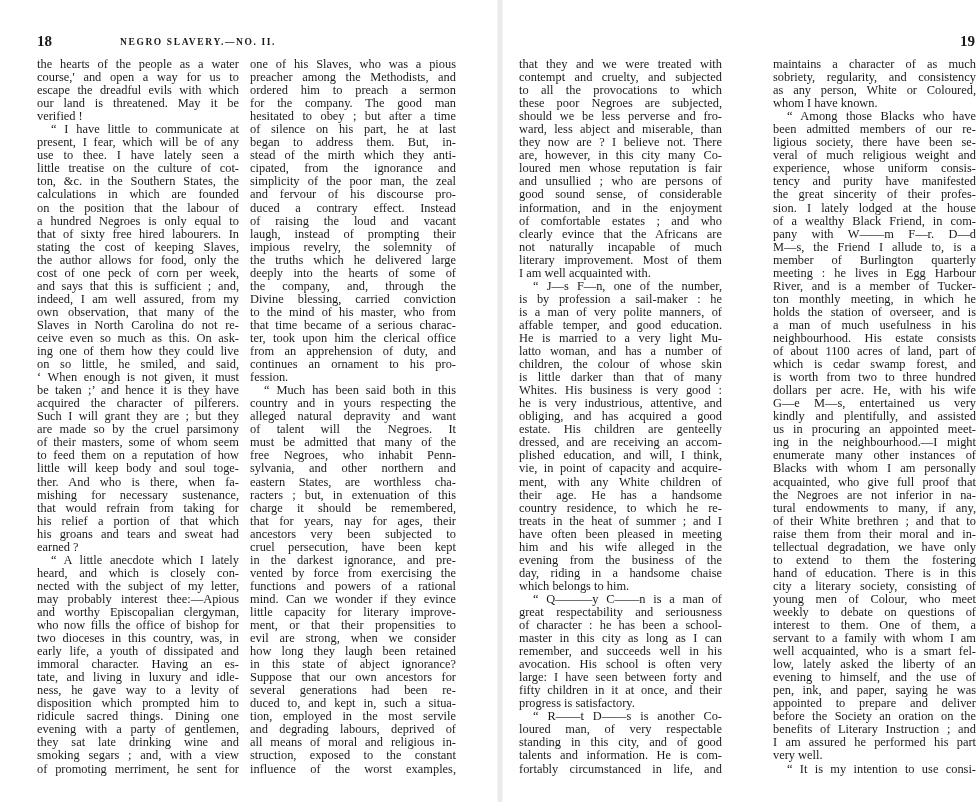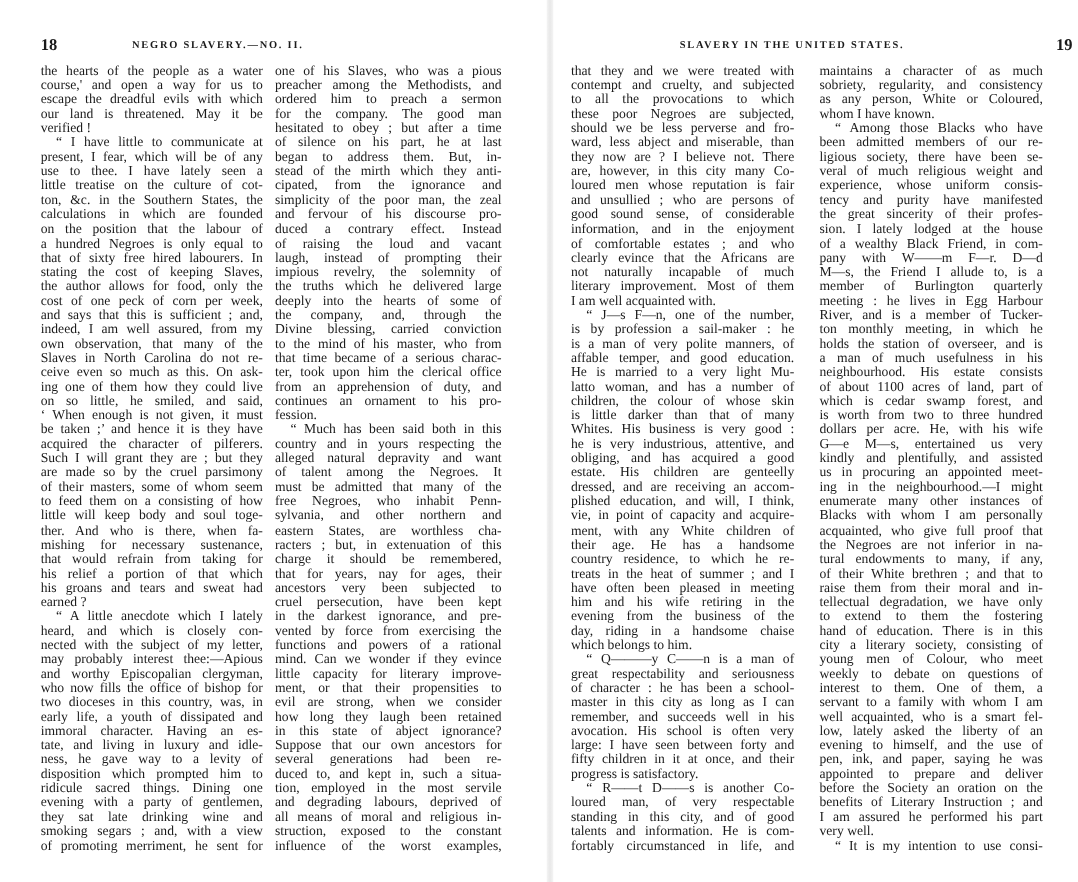--- a/index.html
+++ b/index.html
@@ -29,21 +29,21 @@
   }
   .line {
     display: block; white-space: nowrap; text-align: justify;
     text-align-last: justify; height: 13.05px; overflow: visible;
   }
   .line.last { text-align-last: left; }
   .line.indent { padding-left: 14px; }
   .col-1 { left: 37px; width: 202px; }
   .col-2 { left: 250px; width: 206px; }
   .col-3 { left: 519px; width: 203px; }
-  .col-4 { left: 745px; width: 203px; }
+  .col-4 { left: 773px; width: 203px; }
 </style>
 </head>
 <body>
 
 <div class="page page-left">
   <div class="page-num" style="left:37px;">18</div>
   <div class="running-head" style="left:120px;">NEGRO SLAVERY.—NO. II.</div>
   <div class="column col-1">
       <span class="line">the hearts of the people as a water</span>
       <span class="line">course,' and open a way for us to</span>
@@ -68,21 +68,21 @@
       <span class="line">Slaves in North Carolina do not re-</span>
       <span class="line">ceive even so much as this. On ask-</span>
       <span class="line">ing one of them how they could live</span>
       <span class="line">on so little, he smiled, and said,</span>
       <span class="line">‘ When enough is not given, it must</span>
       <span class="line">be taken ;’ and hence it is they have</span>
       <span class="line">acquired the character of pilferers.</span>
       <span class="line">Such I will grant they are ; but they</span>
       <span class="line">are made so by the cruel parsimony</span>
       <span class="line">of their masters, some of whom seem</span>
-      <span class="line">to feed them on a consisting of how</span>
+      <span class="line">to feed them on a reputation of how</span>
       <span class="line">little will keep body and soul toge-</span>
       <span class="line">ther.  And who is there, when fa-</span>
       <span class="line">mishing for necessary sustenance,</span>
       <span class="line">that would refrain from taking for</span>
       <span class="line">his relief a portion of that which</span>
       <span class="line">his groans and tears and sweat had</span>
       <span class="line last">earned ?</span>
       <span class="line indent">“ A little anecdote which I lately</span>
       <span class="line">heard, and which is closely con-</span>
       <span class="line">nected with the subject of my letter,</span>
@@ -123,21 +123,21 @@
       <span class="line">Divine blessing, carried conviction</span>
       <span class="line">to the mind of his master, who from</span>
       <span class="line">that time became of a serious charac-</span>
       <span class="line">ter, took upon him the clerical office</span>
       <span class="line">from an apprehension of duty, and</span>
       <span class="line">continues an ornament to his pro-</span>
       <span class="line last">fession.</span>
       <span class="line indent">“ Much has been said both in this</span>
       <span class="line">country and in yours respecting the</span>
       <span class="line">alleged natural depravity and want</span>
-      <span class="line">of talent among the Negroes.  It</span>
+      <span class="line">of talent will the Negroes.  It</span>
       <span class="line">must be admitted that many of the</span>
       <span class="line">free Negroes, who inhabit Penn-</span>
       <span class="line">sylvania, and other northern and</span>
       <span class="line">eastern States, are worthless cha-</span>
       <span class="line">racters ; but, in extenuation of this</span>
       <span class="line">charge it should be remembered,</span>
       <span class="line">that for years, nay for ages, their</span>
       <span class="line">ancestors very been subjected to</span>
       <span class="line">cruel persecution, have been kept</span>
       <span class="line">in the darkest ignorance, and pre-</span>
@@ -156,21 +156,20 @@
       <span class="line">and degrading labours, deprived of</span>
       <span class="line">all means of moral and religious in-</span>
       <span class="line">struction, exposed to the constant</span>
       <span class="line">influence of the worst examples,</span>
     </div>
 </div>
 
 <div class="gutter"></div>
 
 <div class="page page-right">
-  <div class="running-head" style="left:118px;">SLAVERY IN THE UNITED STATES.</div>
   <div class="page-num" style="left:460px;">19</div>
 </div>
 <div class="column col-3">
     <span class="line">that they and we were treated with</span>
     <span class="line">contempt and cruelty, and subjected</span>
     <span class="line">to all the provocations to which</span>
     <span class="line">these poor Negroes are subjected,</span>
     <span class="line">should we be less perverse and fro-</span>
     <span class="line">ward, less abject and miserable, than</span>
     <span class="line">they now are ?  I believe not.  There</span>
@@ -197,21 +196,21 @@
     <span class="line">obliging, and has acquired a good</span>
     <span class="line">estate.  His children are genteelly</span>
     <span class="line">dressed, and are receiving an accom-</span>
     <span class="line">plished education, and will, I think,</span>
     <span class="line">vie, in point of capacity and acquire-</span>
     <span class="line">ment, with any White children of</span>
     <span class="line">their age.  He has a handsome</span>
     <span class="line">country residence, to which he re-</span>
     <span class="line">treats in the heat of summer ; and I</span>
     <span class="line">have often been pleased in meeting</span>
-    <span class="line">him and his wife retiring in the</span>
+    <span class="line">him and his wife alleged in the</span>
     <span class="line">evening from the business of the</span>
     <span class="line">day, riding in a handsome chaise</span>
     <span class="line last">which belongs to him.</span>
     <span class="line indent">“ Q———y C——n is a man of</span>
     <span class="line">great respectability and seriousness</span>
     <span class="line">of character : he has been a school-</span>
     <span class="line">master in this city as long as I can</span>
     <span class="line">remember, and succeeds well in his</span>
     <span class="line">avocation.  His school is often very</span>
     <span class="line">large: I have seen between forty and</span>

